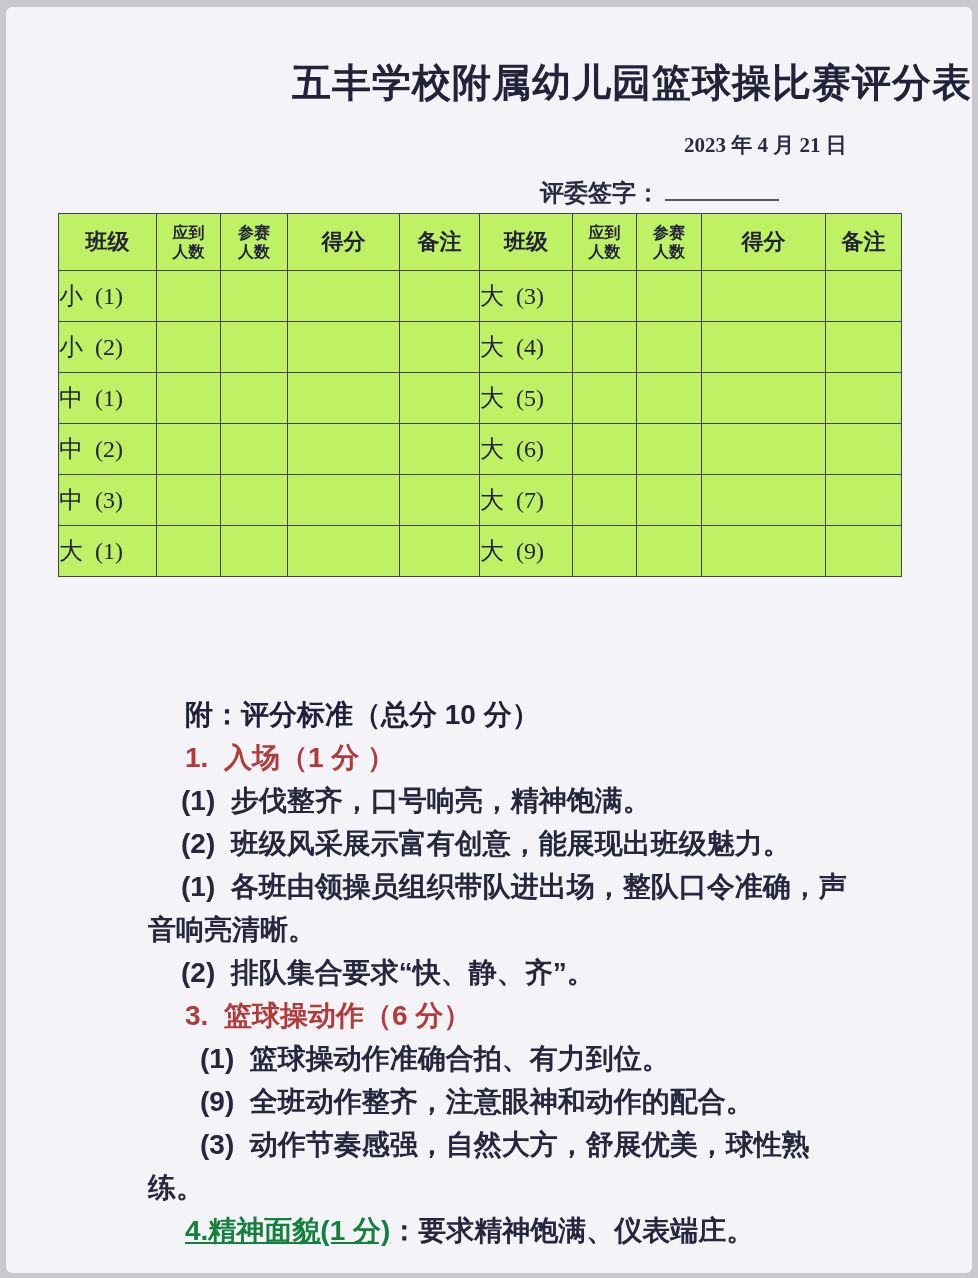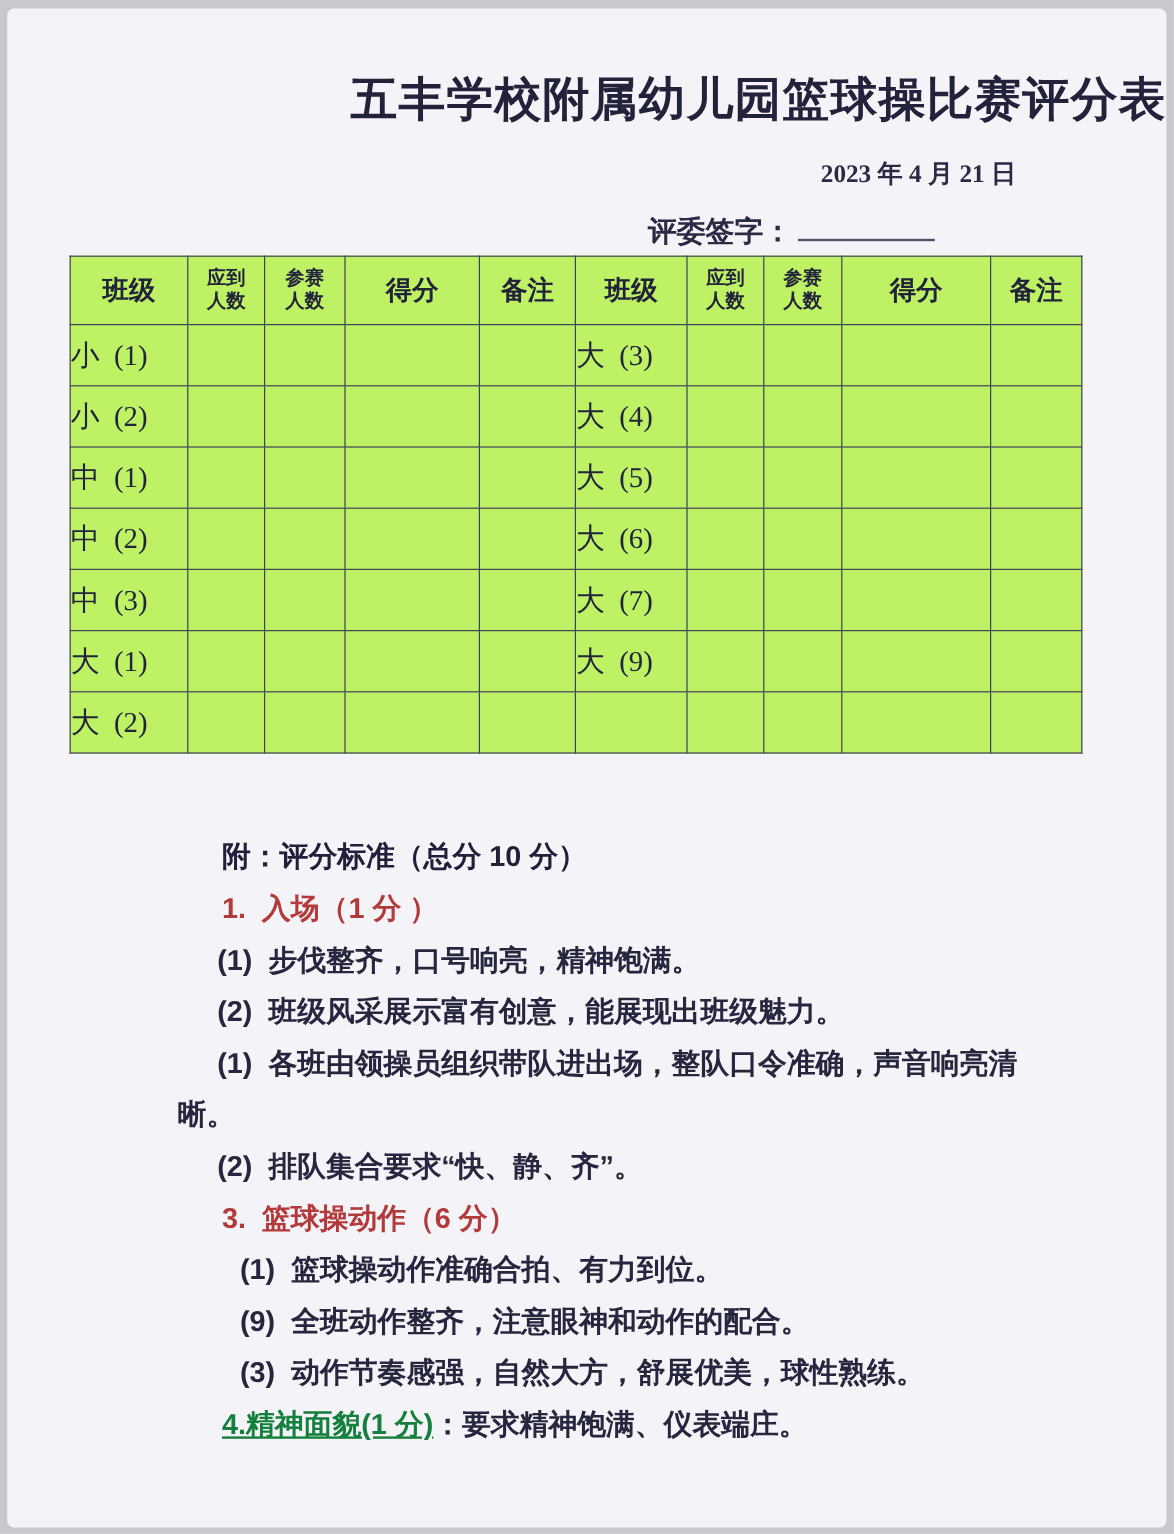--- a/index.html
+++ b/index.html
@@ -84,21 +84,21 @@
     font-size: 24px;
     font-weight: 500;
     padding-left: 13px;
     white-space: pre;
     color: #23233c;
   }
   .notes {
     position: absolute;
     top: 686px; left: 142px;
     width: 700px;
-    font-size: 24px;
+    font-size: 28px;
     font-weight: 600;
     color: #26263e;
   }
   .notes p {
     margin: 0;
     line-height: 43px;
     white-space: pre-wrap;
     text-indent: 37px;
   }
   .notes p.heading { font-weight: 700; color: #20203a; }
@@ -225,32 +225,20 @@
         <td></td>
           <td></td>
           <td></td>
           <td></td>
         <td class="cls">大  (9)</td>
         <td></td>
           <td></td>
           <td></td>
           <td></td>
       </tr>
-      <tr>
-        <td class="cls">大  (2)</td>
-        <td></td>
-          <td></td>
-          <td></td>
-          <td></td>
-        <td class="cls"></td>
-        <td></td>
-          <td></td>
-          <td></td>
-          <td></td>
-      </tr>
     </tbody>
   </table>
 
   <div class="notes">
     <p class="heading">附：评分标准（总分 10 分）</p>
     <p class="red">1.  入场（1 分 ）</p>
     <p class="sub">(1)  步伐整齐，口号响亮，精神饱满。</p>
     <p class="sub">(2)  班级风采展示富有创意，能展现出班级魅力。</p>
     <p class="sub">(1)  各班由领操员组织带队进出场，整队口令准确，声音响亮清晰。</p>
     <p class="sub">(2)  排队集合要求“快、静、齐”。</p>

